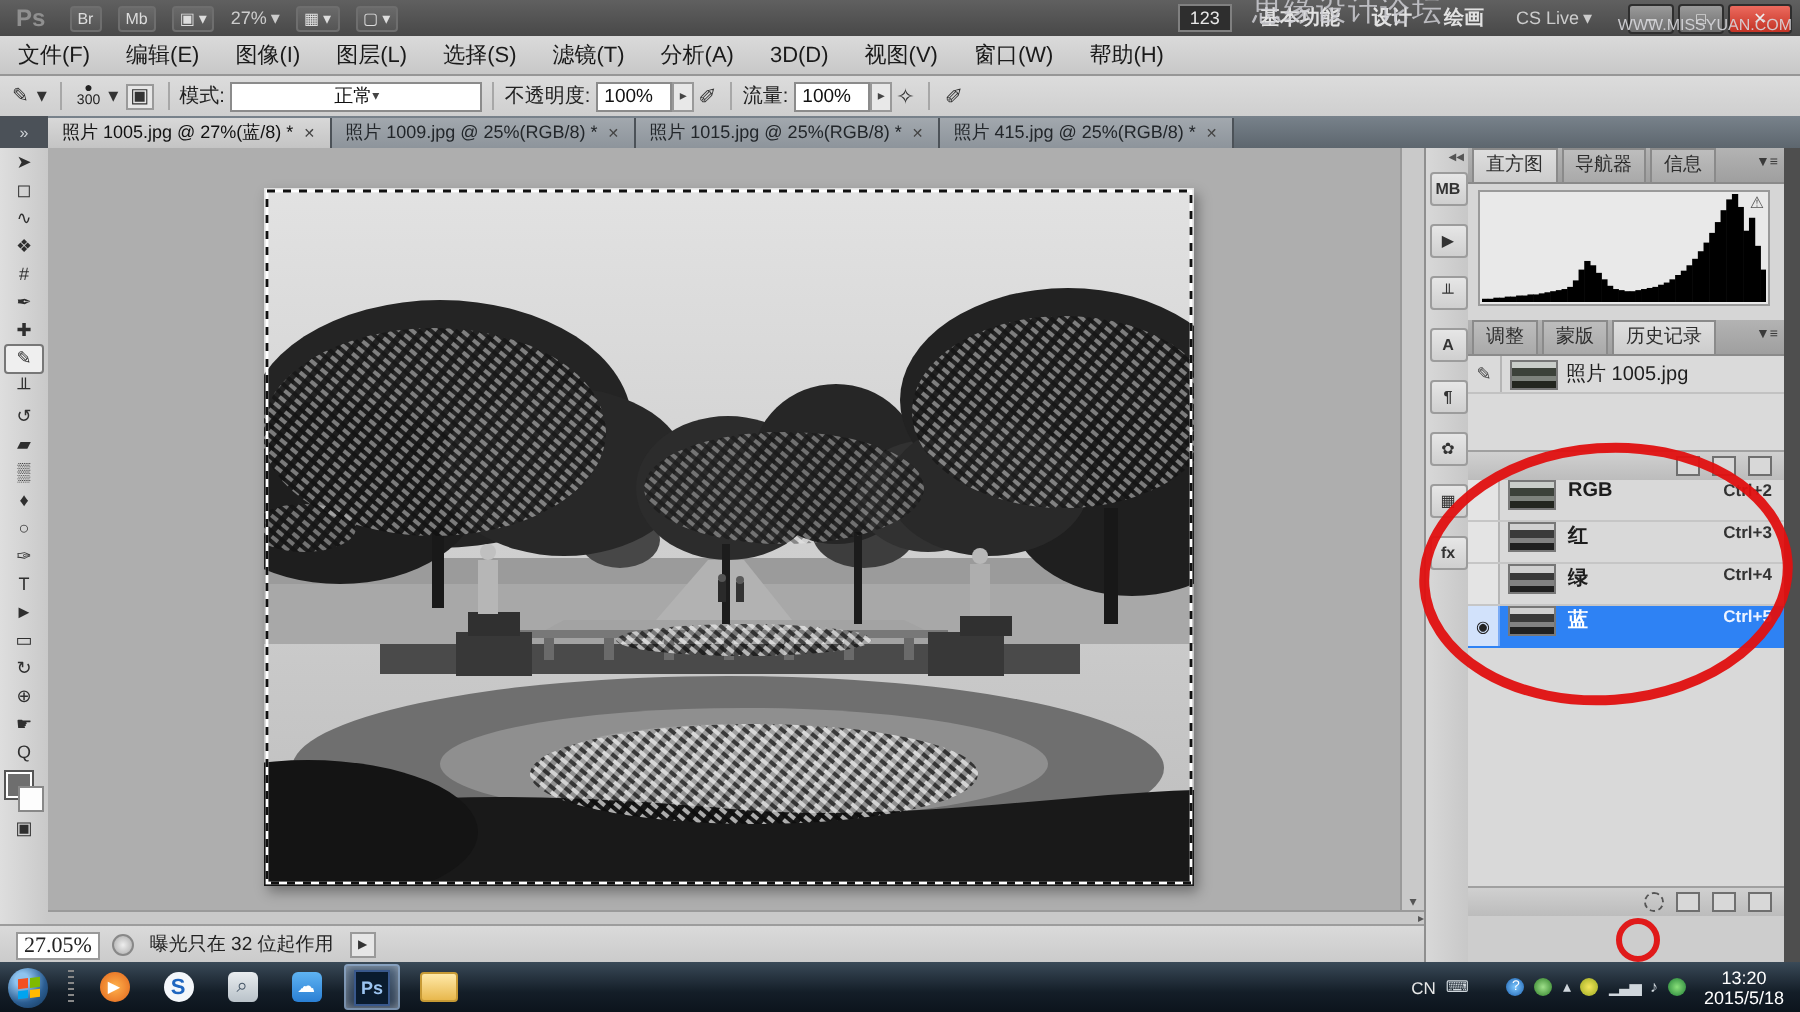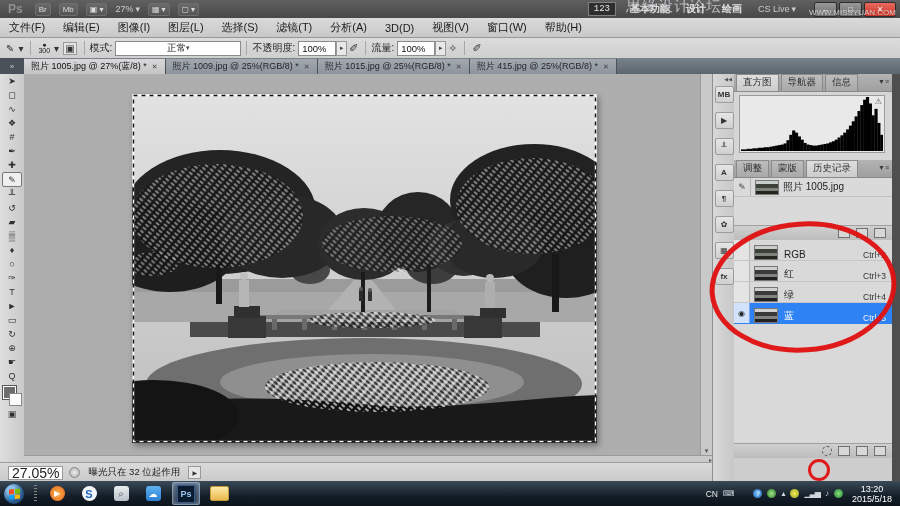--- a/index.html
+++ b/index.html
@@ -7,21 +7,21 @@
         font-family:"Liberation Sans","DejaVu Sans",sans-serif;background:#535353;
         -webkit-font-smoothing:antialiased;}
   .r{position:absolute;}
   
   .titlebar{top:0;left:0;width:900px;height:18px;background:linear-gradient(#606060,#484848);
             display:flex;align-items:center;color:#ccc;font-size:10px;}
   .pslogo{color:#8f8f8f;font-weight:bold;font-size:12px;margin:0 12px 0 8px;}
   .tb-btn{display:inline-flex;align-items:center;gap:2px;border:1px solid #6e6e6e;border-radius:2px;
           background:linear-gradient(#6a6a6a,#555);color:#ddd;font-size:8px;padding:1px 3px;margin-right:8px;}
   .tb-plain{display:inline-flex;align-items:center;gap:2px;color:#ccc;font-size:9px;margin-right:8px;justify-content:center;}
-  .ws-badge{background:#2e2e2e;border:1px solid #808080;color:#e8e8e8;font-size:9px;padding:1px 5px;margin-right:14px;font-family:Liberation Mono, monospace;}
+  .ws-badge{background:#2e2e2e;border:1px solid #808080;color:#e8e8e8;font-size:9px;padding:1px 5px;margin-right:14px;}
   .ws-label{color:#e2e2e2;font-size:10px;margin-right:16px;font-weight:bold;}
   .winbtns{display:flex;gap:2px;margin:0 4px 0 10px;}
   .winbtn{width:21px;height:13px;border:1px solid #2e2e2e;border-radius:2px;display:flex;align-items:center;
           justify-content:center;font-size:8px;color:#eee;background:linear-gradient(#9a9a9a,#6d6d6d);}
   .winbtn.closebtn{background:linear-gradient(#ec6a5e,#c33224);width:30px;}
   .watermark{top:1px;left:626px;width:270px;color:rgba(205,205,210,.85);pointer-events:none;z-index:50;line-height:9px;}
   .watermark .wm-site{font-size:15px;letter-spacing:1px;}
   .watermark .wm-url{font-size:8px;display:block;text-align:right;margin-top:-2px;color:rgba(215,215,220,.9);}
   
   .menubar{top:18px;left:0;width:900px;height:19px;background:linear-gradient(#dadada,#c8c8c8);
@@ -86,32 +86,32 @@
   .hrow.sel{background:#2e82f4;color:#fff;border-bottom-color:#2e82f4;}
   .hrow.sel .src{border-right-color:#5ea0f7;background:#e8e8e8;color:#333;width:15px;}
   .thumb{width:22px;height:13px;margin:0 4px;border:1px solid #777;
          background:linear-gradient(#c9cdc9 0 25%,#3c423a 25% 55%,#7e837d 55% 75%,#23261f 75% 100%);}
   .thumb.gray{background:linear-gradient(#d0d0d0 0 25%,#3a3a3a 25% 55%,#828282 55% 75%,#202020 75% 100%);}
   .panel-foot{height:14px;background:linear-gradient(#d0d0d0,#bcbcbc);border-top:1px solid #a0a0a0;
               display:flex;align-items:center;justify-content:flex-end;gap:6px;padding-right:6px;}
   .mini-ico{width:10px;height:8px;border:1px solid #6f6f6f;background:#d8d8d8;}
   .mini-circle{width:8px;height:8px;border:1px dashed #555;border-radius:50%;background:transparent;}
   .chan-body{background:#d9d9d9;height:203px;}
-  .crow{display:flex;align-items:flex-end;height:20px;font-size:10px;color:#1d1d1d;border-bottom:1px solid #c6c6c6;}
+  .crow{display:flex;align-items:flex-start;height:20px;font-size:10px;color:#1d1d1d;border-bottom:1px solid #c6c6c6;font-weight:bold;}
   .crow .eyebox{width:15px;height:20px;border-right:1px solid #b5b5b5;display:flex;align-items:center;justify-content:center;font-size:8px;color:#222;background:#e4e4e4;}
   .crow .cname{flex:1;margin-left:2px;}
   .crow .csc{font-size:8.5px;color:#333;margin-right:6px;}
   .crow.sel{background:#2e82f4;color:#fff;border-bottom-color:#2e82f4;}
   .crow.sel .csc{color:#eef4ff;}
   .crow.sel .eyebox{background:#d2e2fb;border-right-color:#79aaf5;}
   .chan-empty{height:calc(203px - 80px);background:#d9d9d9;}
   
   .statusbar{top:462px;left:0;width:712px;height:19px;background:linear-gradient(#dadada,#cacaca);
              border-top:1px solid #9d9d9d;display:flex;align-items:center;font-size:9.5px;color:#222;}
-  .zoomfield{background:#fff;border:1px solid #999;padding:0 3px;height:12px;display:inline-flex;align-items:center;margin:0 6px 0 8px;font-size:14px;}
+  .zoomfield{background:#fff;border:1px solid #999;padding:0 3px;height:12px;display:inline-flex;align-items:center;margin:0 6px 0 8px;font-size:11px;font-family:Liberation Serif, serif;}
   .status-ico{width:9px;height:9px;border-radius:50%;border:1px solid #888;background:radial-gradient(#eee,#aaa);margin-right:8px;}
   .status-arrow{border:1px solid #999;background:#e6e6e6;width:11px;height:11px;display:inline-flex;align-items:center;justify-content:center;font-size:6px;margin-left:8px;color:#333;}
   .toolbar-bottom{left:0;top:388px;width:24px;height:74px;background:linear-gradient(90deg,#d5d5d5,#c2c2c2);border-right:1px solid #8f8f8f;}
   
   .taskbar{top:481px;left:0;width:900px;height:25px;background:linear-gradient(#3a4a58,#141e28 60%,#0c141c);
            display:flex;align-items:center;color:#fff;}
   .orb{width:20px;height:20px;border-radius:50%;margin:0 6px 0 4px;
        background:radial-gradient(circle at 35% 30%,#8ec3ef 0 18%,#2b5d91 60%,#123354);
        display:flex;align-items:center;justify-content:center;overflow:hidden;}
   .flag{width:11px;height:10px;display:grid;grid-template-columns:1fr 1fr;grid-template-rows:1fr 1fr;gap:1px;transform:skewY(-6deg);}

